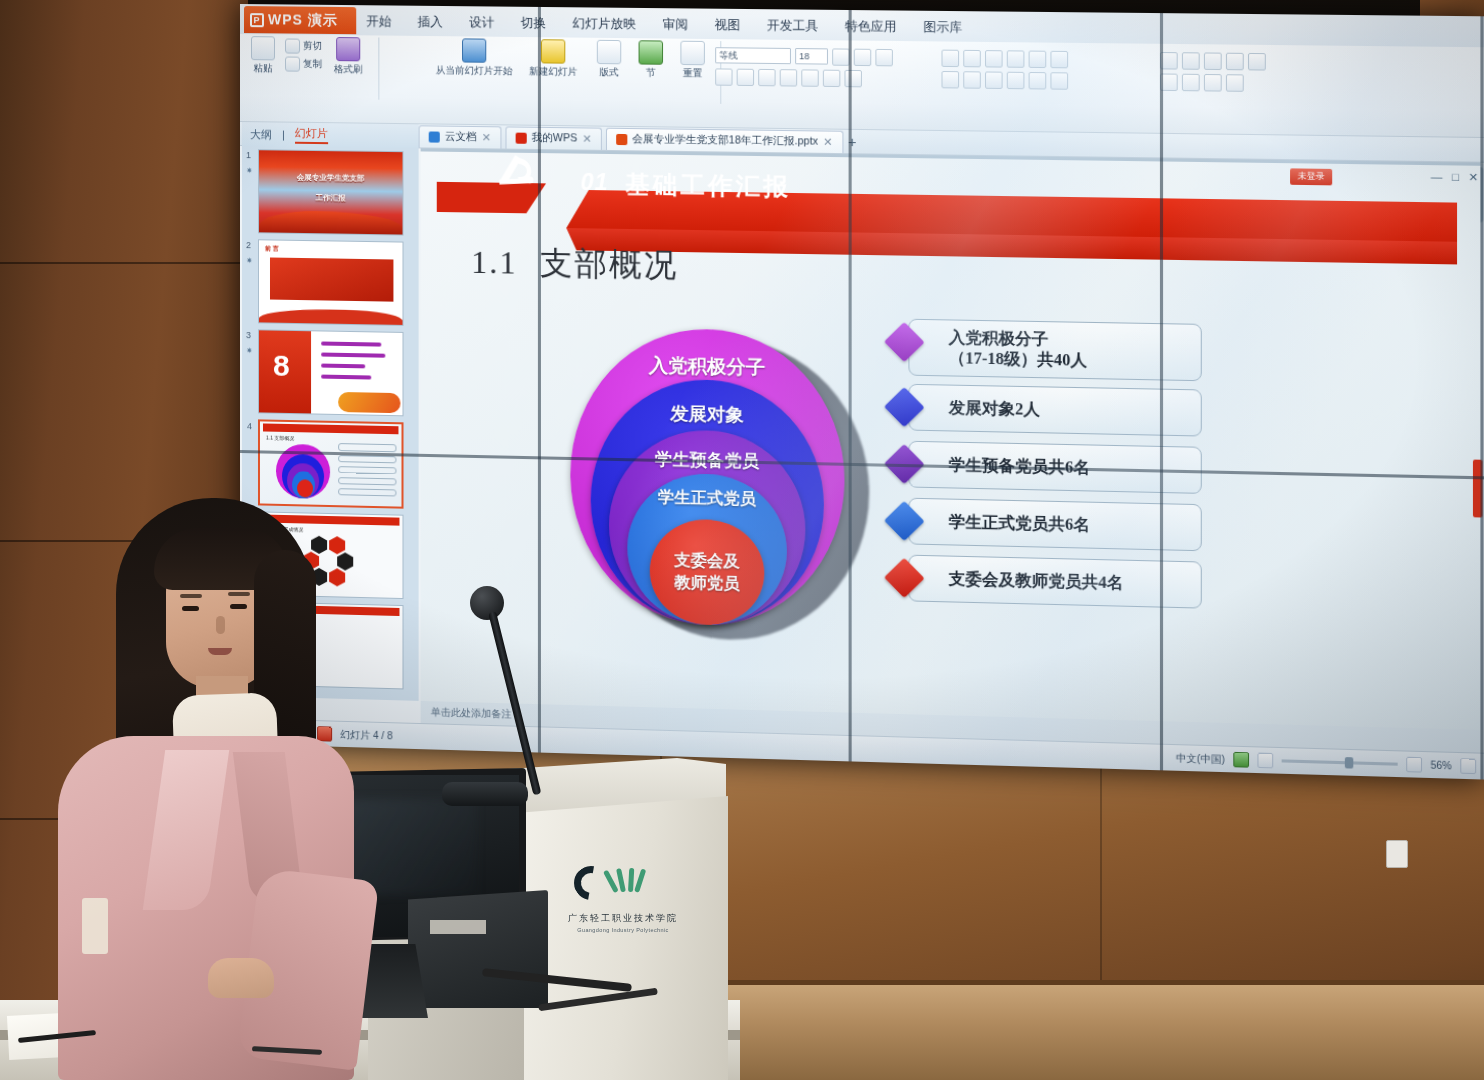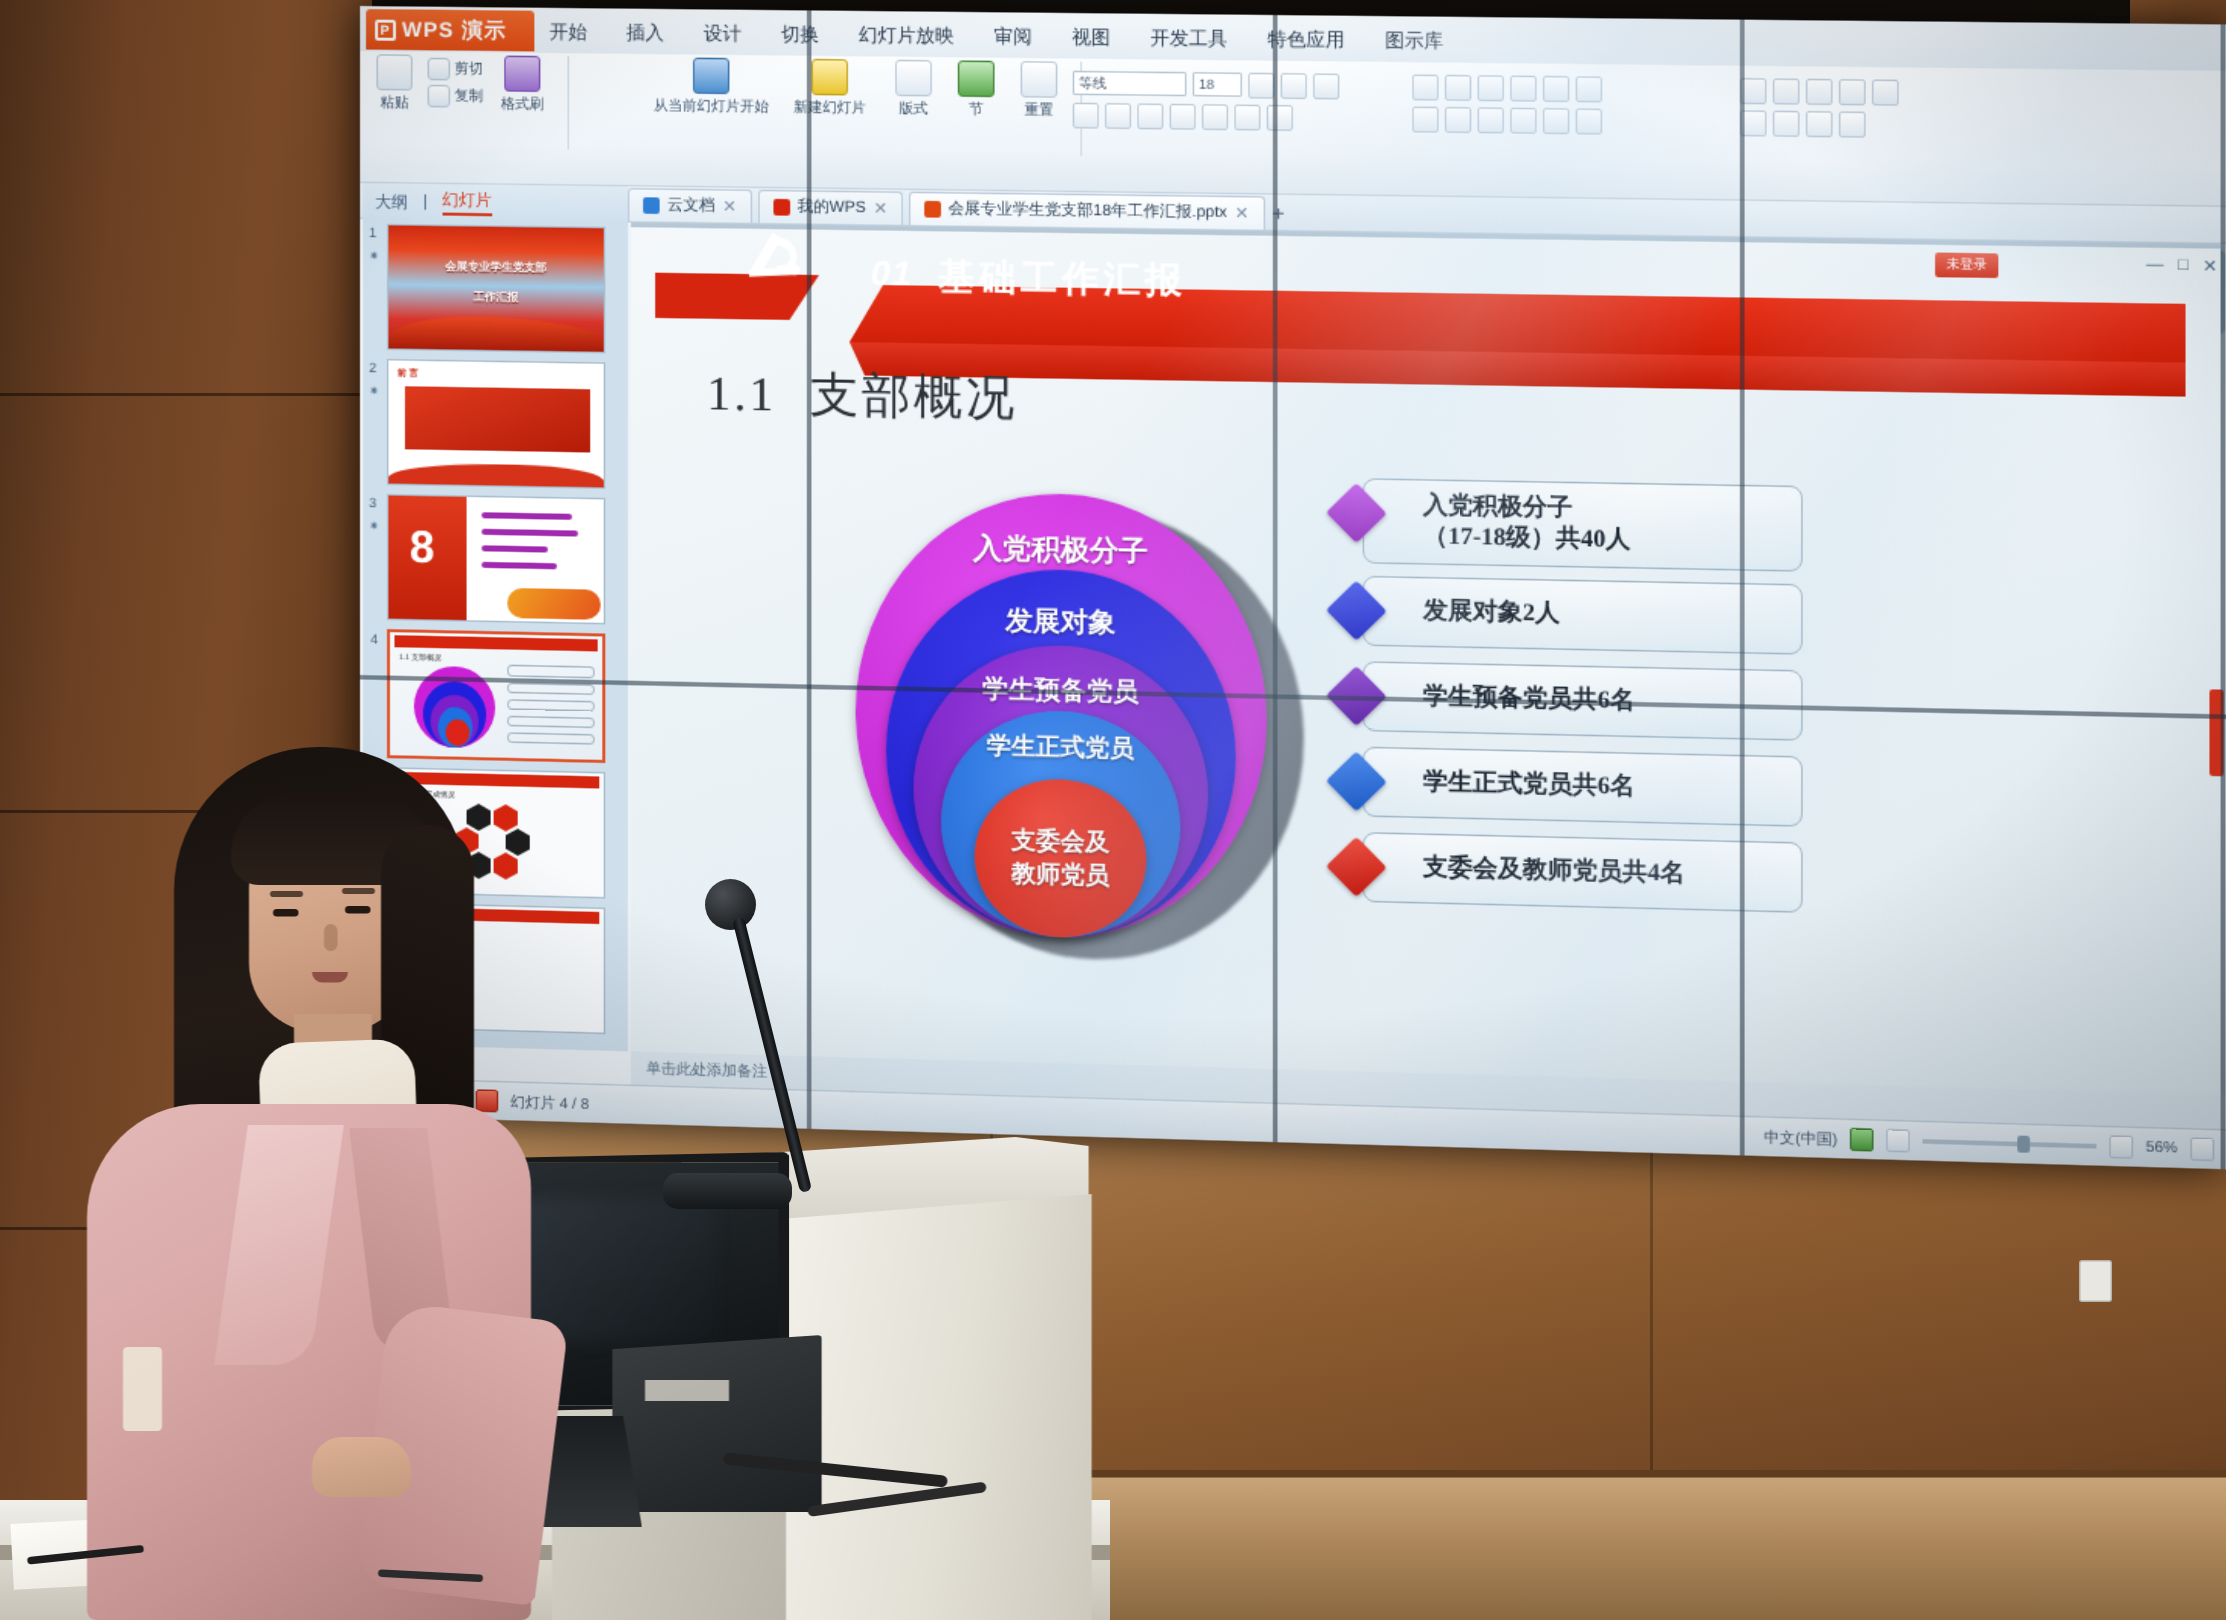--- a/index.html
+++ b/index.html
@@ -711,20 +711,31 @@
   <div class="p-arm"></div>
   <div class="p-tag"></div>
 </div>
 <div class="p-hand" style="position:absolute;left:208px;top:958px;z-index:82;
      background:linear-gradient(170deg,#dcb195,#c39a7e);border-radius:20px 22px 12px 12px;width:66px;height:40px"></div>
 
 <div id="podium">
   <div class="pod-top"></div>
   <div class="pod-body"></div>
   <div class="pod-side"></div>
+  <div class="pod-logo">
+    <div class="swoosh"></div>
+    <div class="leaf" style="transform:rotate(-28deg)"></div>
+    <div class="leaf" style="left:71px;transform:rotate(-12deg)"></div>
+    <div class="leaf" style="left:78px;transform:rotate(3deg)"></div>
+    <div class="leaf" style="left:84px;transform:rotate(18deg)"></div>
+    <div class="pod-name">
+      <span>广东轻工职业技术学院</span>
+      <small>Guangdong Industry Polytechnic</small>
+    </div>
+  </div>
 </div>
 
 <div id="desk"></div>
 <div class="desk-edge"></div>
 <div class="desk-leg" style="left:96px"></div>
 <div class="desk-leg" style="left:620px"></div>
 
 <div id="monitor">
   <div class="mon-screen">
     <div class="mon-glow"></div>

